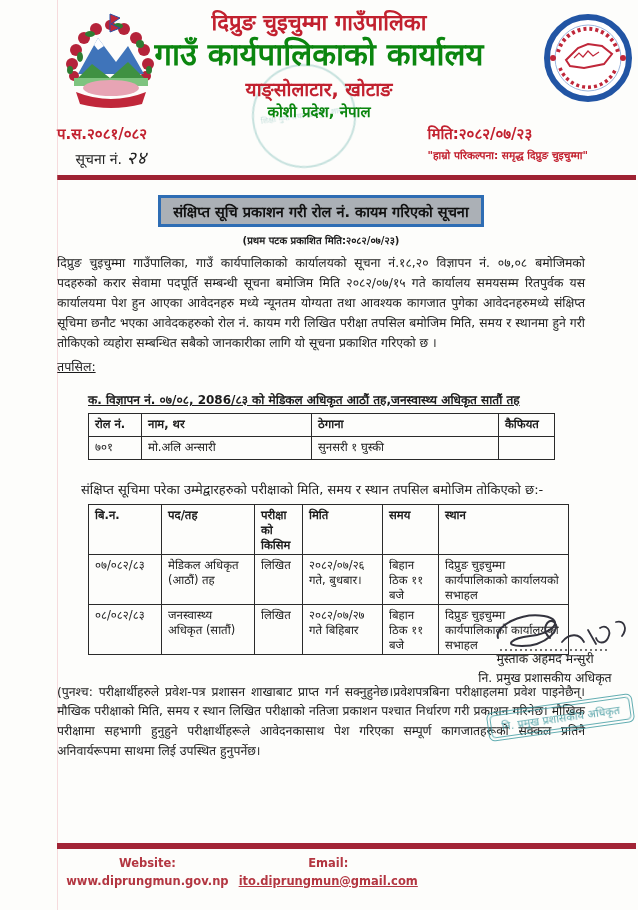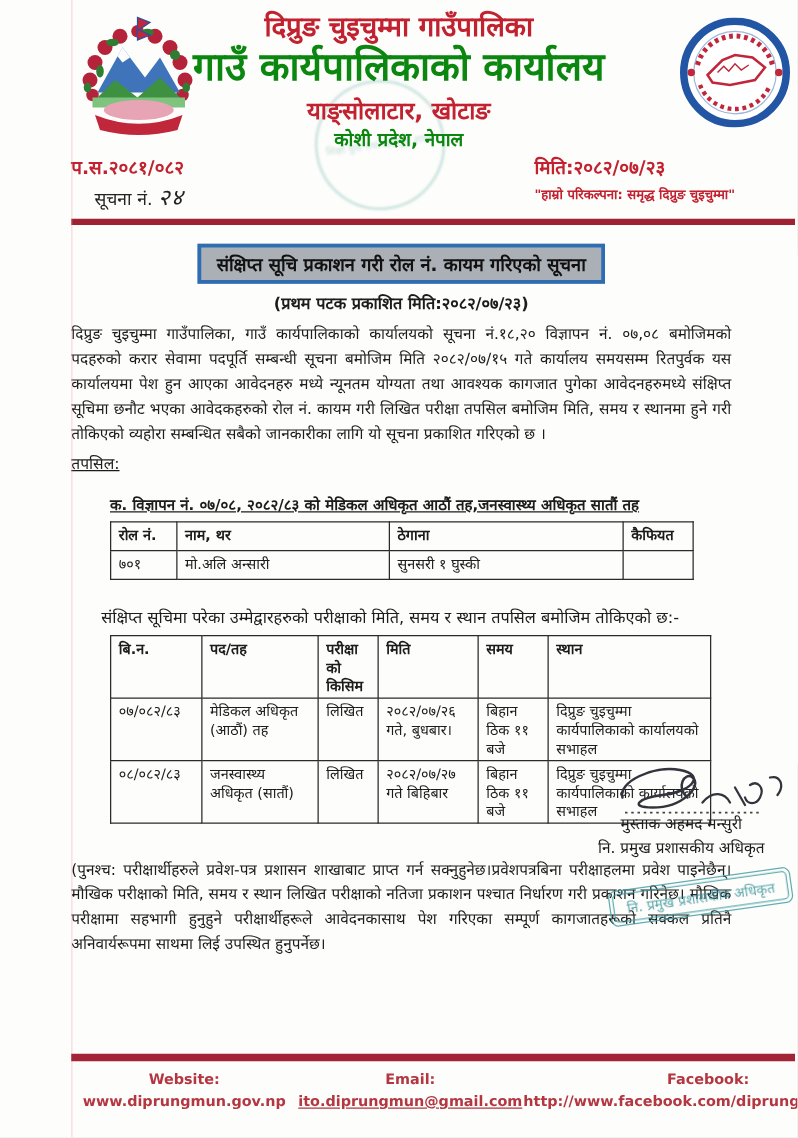--- a/index.html
+++ b/index.html
@@ -33,21 +33,21 @@
   .ref-date{color:#c2212f;font-weight:bold;font-size:15px;}
   .ref-motto{color:#c2212f;font-size:10.5px;font-weight:bold;margin-top:5px;}
   .rule-top{margin:6px 2px 0 57px;width:579px;height:5px;background:#9e2232;}
 
   
   .content{padding:0 53px 0 57px;}
   .title-box{
     display:table;margin:15px auto 0;border:3px solid #2e6db4;background:#abb0b6;
     padding:3px 12px;font-weight:bold;font-size:14.5px;color:#111;
   }
-  .published{text-align:center;font-size:13px;font-weight:bold;margin-top:6px;}
+  .published{text-align:center;font-size:10px;font-weight:bold;margin-top:6px;}
   .body-par{font-size:12.3px;line-height:1.62;text-align:justify;margin-top:7px;}
   .tapasil{font-size:12.5px;font-weight:normal;text-decoration:underline;margin-top:4px;}
   .tbl-caption{font-size:12px;font-weight:bold;text-decoration:underline;margin:16px 0 5px 31px;}
   table{border-collapse:collapse;table-layout:fixed;margin-left:31px;}
   th,td{border:1px solid #2a2a2a;font-size:11.5px;padding:2px 6px;vertical-align:top;text-align:left;word-wrap:break-word;}
   th{font-weight:bold;}
   .t1{width:466px;}
   .t1 td,.t1 th{height:18px;}
   .t2{width:480px;margin-top:6px;}
   .t2 td{height:38px;}
@@ -165,21 +165,21 @@
   </div>
 
   <div class="rule-top"></div>
 
   <div class="content">
     <div class="title-box">संक्षिप्त सूचि प्रकाशन गरी रोल नं. कायम गरिएको सूचना</div>
     <div class="published">(प्रथम पटक प्रकाशित मिति:२०८२/०७/२३)</div>
     <div class="body-par">दिप्रुङ चुइचुम्मा गाउँपालिका, गाउँ कार्यपालिकाको कार्यालयको सूचना नं.१८,२० विज्ञापन नं. ०७,०८ बमोजिमको पदहरुको करार सेवामा पदपूर्ति सम्बन्धी सूचना बमोजिम मिति २०८२/०७/१५ गते कार्यालय समयसम्म रितपुर्वक यस कार्यालयमा पेश हुन आएका आवेदनहरु मध्ये न्यूनतम योग्यता तथा आवश्यक कागजात पुगेका आवेदनहरुमध्ये संक्षिप्त सूचिमा छनौट भएका आवेदकहरुको रोल नं. कायम गरी लिखित परीक्षा तपसिल बमोजिम मिति, समय र स्थानमा हुने गरी तोकिएको व्यहोरा सम्बन्धित सबैको जानकारीका लागि यो सूचना प्रकाशित गरिएको छ ।</div>
     <div class="tapasil">तपसिल:</div>
 
-    <div class="tbl-caption">क. विज्ञापन नं. ०७/०८, २०८२/८३ को मेडिकल अधिकृत आठौं तह,जनस्वास्थ्य अधिकृत सातौं तह</div>
+    <div class="tbl-caption">क. विज्ञापन नं. ०७/०८, 2086/८३ को मेडिकल अधिकृत आठौं तह,जनस्वास्थ्य अधिकृत सातौं तह</div>
     <table class="t1">
       <colgroup>
           <col style="width:53px">
           <col style="width:170px">
           <col style="width:187px">
           <col style="width:56px">
         </colgroup>
       <tbody>
           <tr>
         <th>रोल नं.</th>
@@ -258,19 +258,15 @@
     <div class="rule-bot"></div>
     <div class="footer-cols">
       <div class="fc fc-left">
         <div>Website:</div>
         <div>www.diprungmun.gov.np</div>
       </div>
       <div class="fc fc-mid">
         <div>Email:</div>
         <div class="u">ito.diprungmun@gmail.com</div>
       </div>
-      <div class="fc fc-right">
-        <div>Facebook:</div>
-        <div>http://www.facebook.com/diprung</div>
-      </div>
     </div>
   </div>
 </div>
 
 </body></html>

